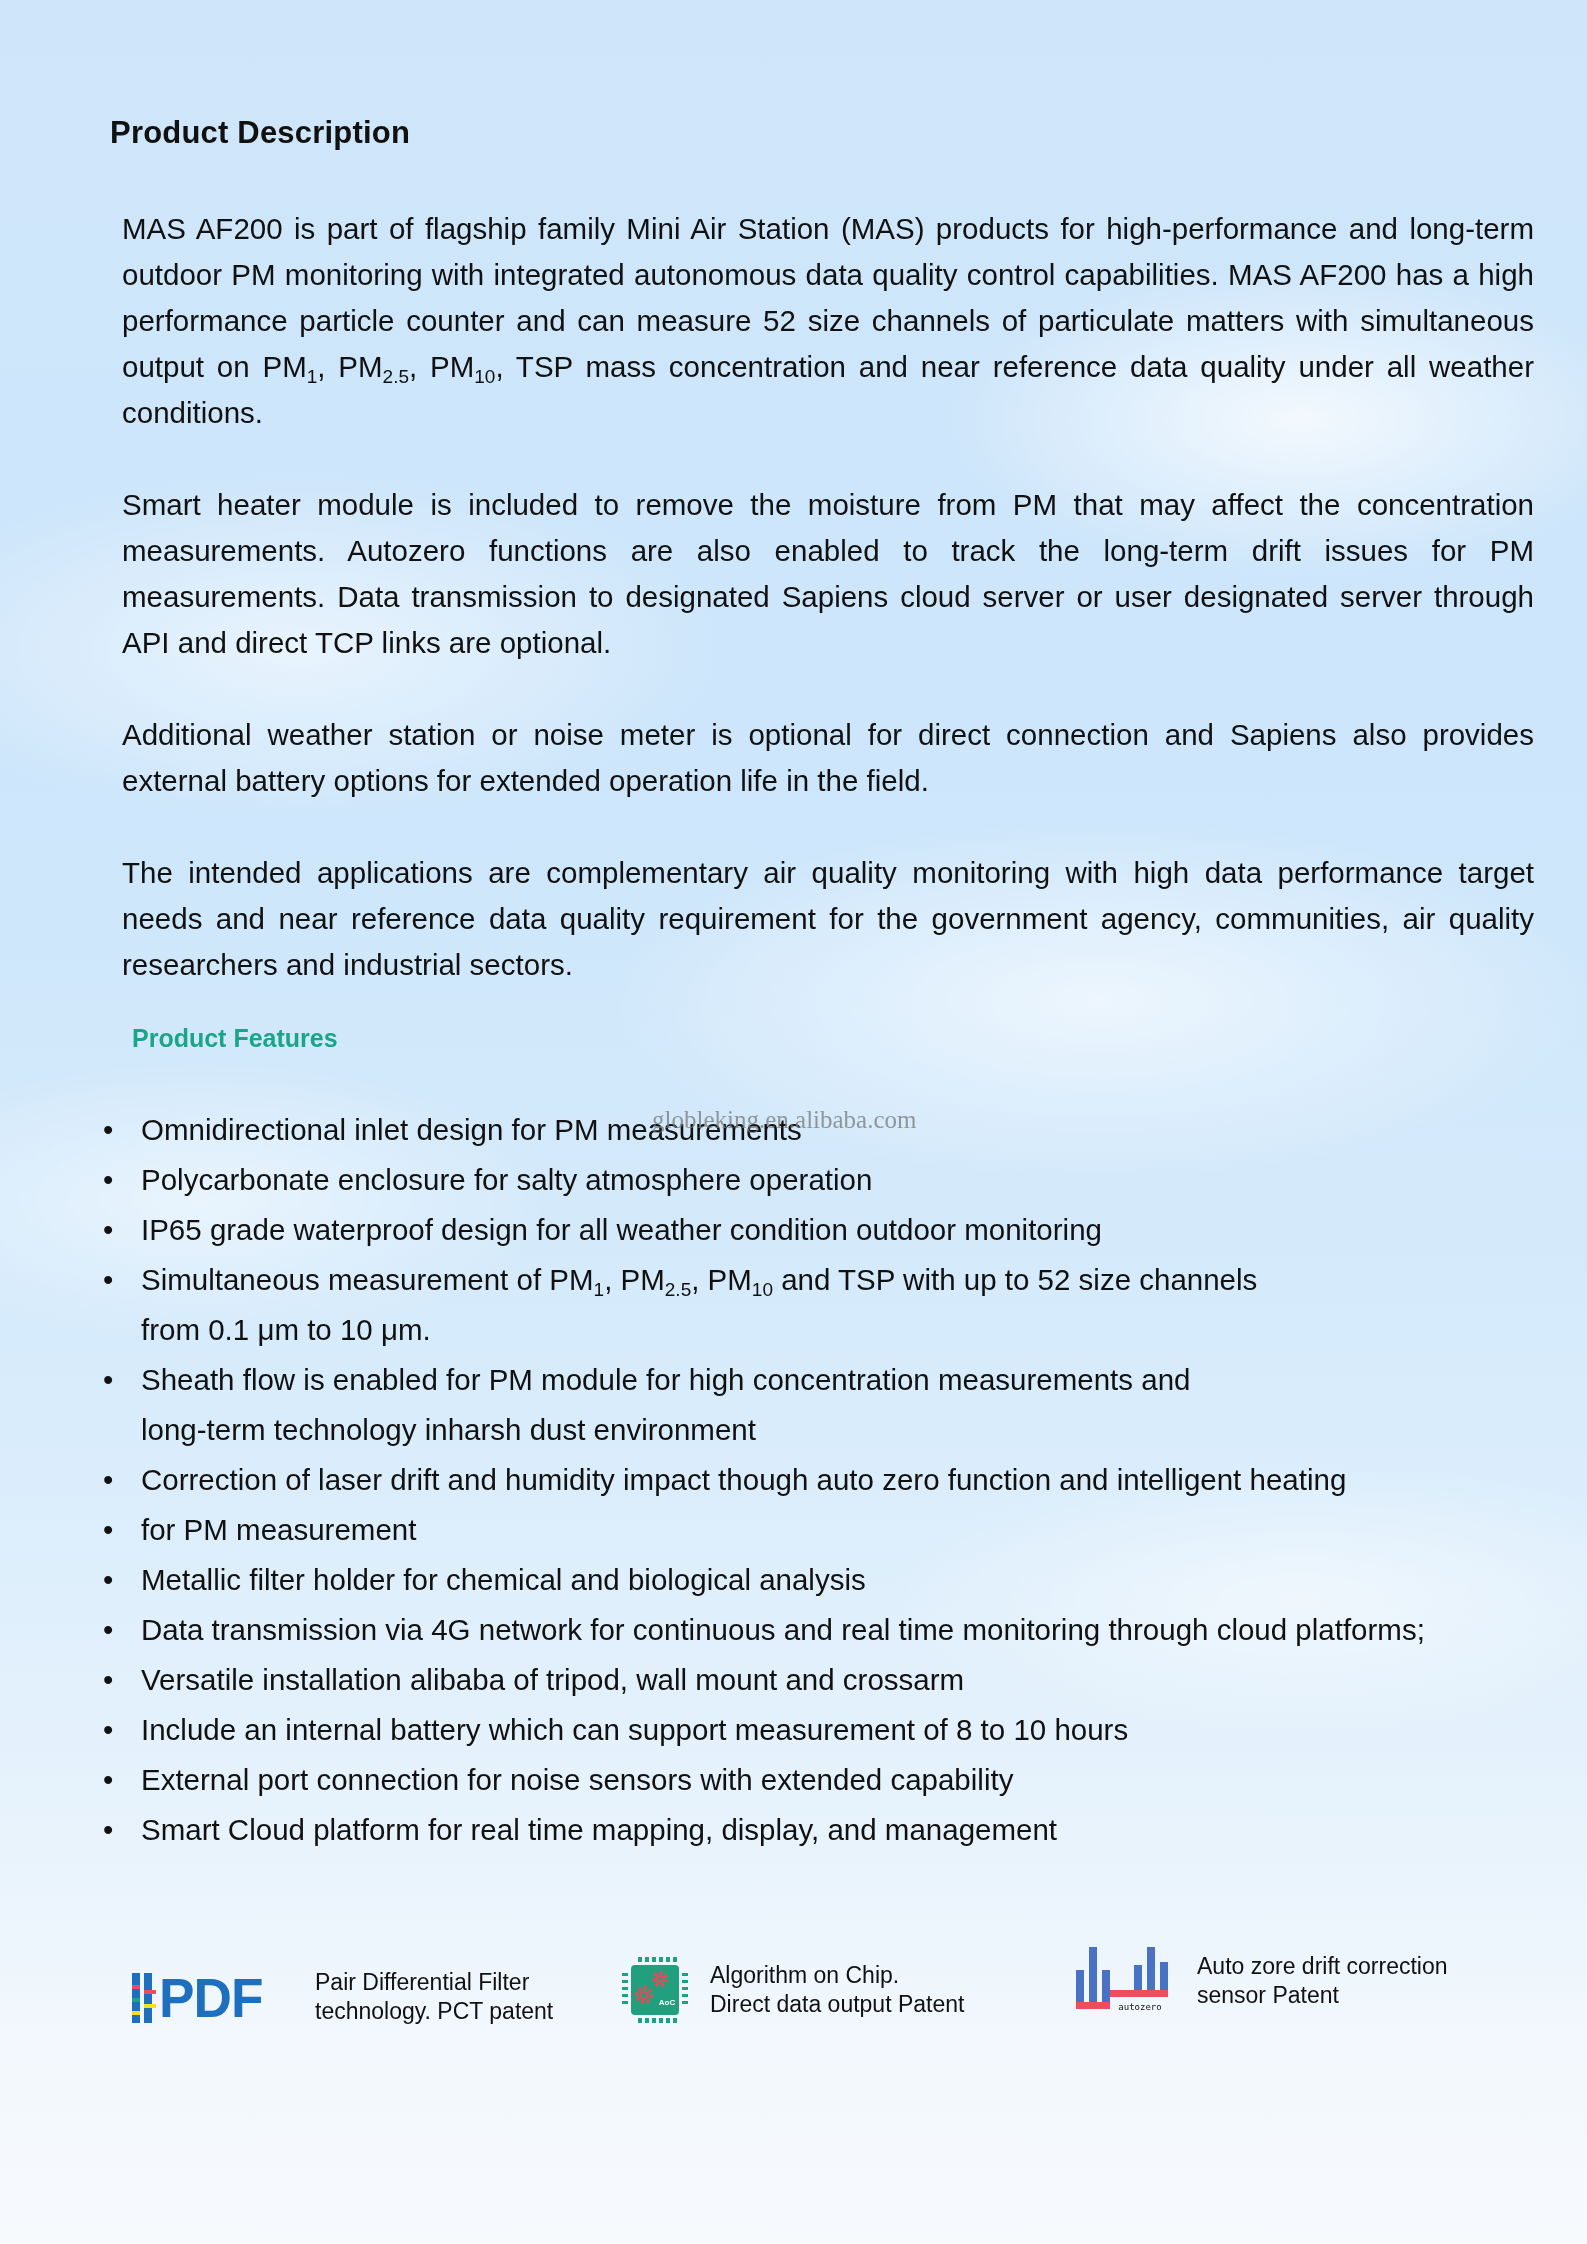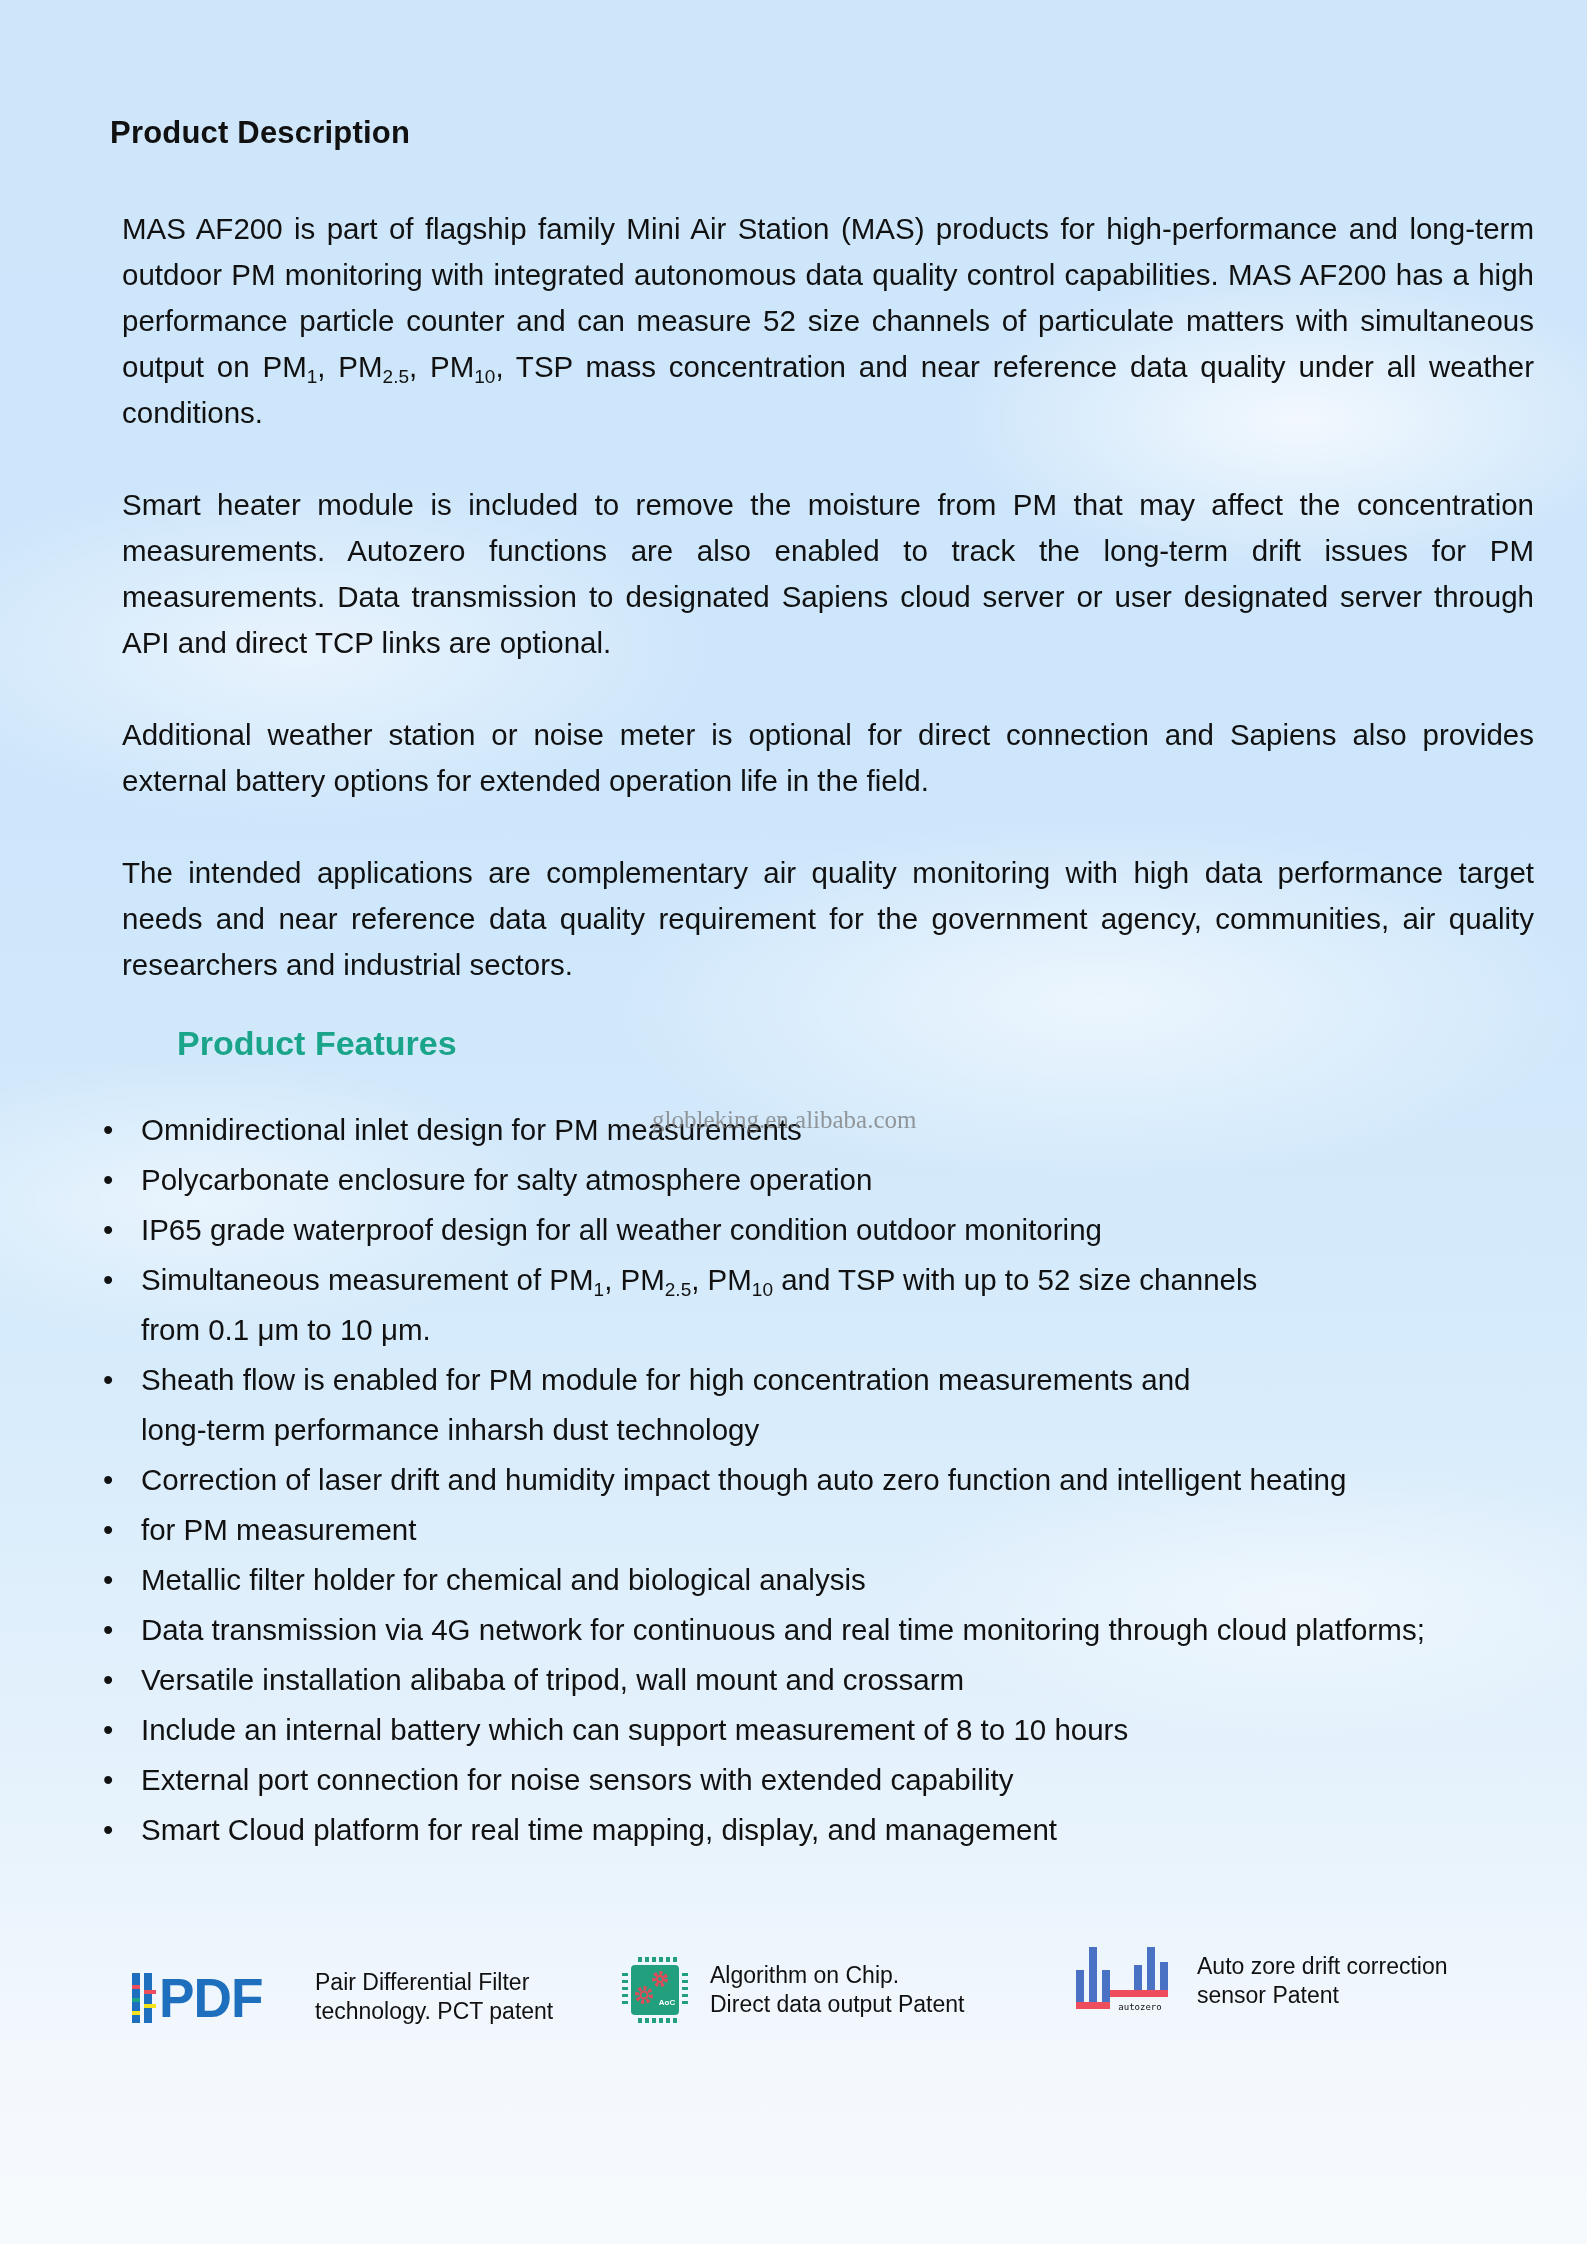--- a/index.html
+++ b/index.html
@@ -20,21 +20,21 @@
     font-size: 31px; font-weight: bold; letter-spacing: 0.2px;
   }
   .para {
     position: absolute; left: 110px; width: 1412px;
     font-size: 29.5px; line-height: 46px; text-align: justify;
     margin: 12px;
   }
   .para sub { font-size: 19px; vertical-align: -6px; line-height: 0; }
   .features-title {
     position: absolute; left: 132px; top: 1024px;
-    font-size: 34px; font-weight: bold; color: #1aa58a; margin-left: 45px;
+    font-size: 25px; font-weight: bold; color: #1aa58a;
   }
   .features {
     position: absolute; left: 100px; top: 1105px; width: 1470px;
     list-style: none; margin: 0; padding: 0;
     font-size: 29.5px; line-height: 50px;
   }
   .features li { position: relative; padding-left: 41px; }
   .features li .bullet { position: absolute; left: 3px; top: 0; }
   .features li sub { font-size: 19px; vertical-align: -6px; line-height: 0; }
   .watermark {
@@ -66,21 +66,21 @@
 
   <p class="para" style="top:838px">The intended applications are complementary air quality monitoring with high data performance target needs and near reference data quality requirement for the government agency, communities, air quality researchers and industrial sectors.</p>
 
   <div class="features-title">Product Features</div>
 
   <ul class="features">
     <li><span class="bullet">•</span><span>Omnidirectional inlet design for PM measurements</span></li>
     <li><span class="bullet">•</span><span>Polycarbonate enclosure for salty atmosphere operation</span></li>
     <li><span class="bullet">•</span><span>IP65 grade waterproof design for all weather condition outdoor monitoring</span></li>
     <li><span class="bullet">•</span><span>Simultaneous measurement of PM</span><sub>1</sub><span>, PM</span><sub>2.5</sub><span>, PM</span><sub>10</sub><span> and TSP with up to 52 size channels</span><br><span>from 0.1 μm to 10 μm.</span></li>
-    <li><span class="bullet">•</span><span>Sheath flow is enabled for PM module for high concentration measurements and</span><br><span>long-term performance inharsh dust technology</span></li>
+    <li><span class="bullet">•</span><span>Sheath flow is enabled for PM module for high concentration measurements and</span><br><span>long-term technology inharsh dust environment</span></li>
     <li><span class="bullet">•</span><span>Correction of laser drift and humidity impact though auto zero function and intelligent heating</span></li>
     <li><span class="bullet">•</span><span>for PM measurement</span></li>
     <li><span class="bullet">•</span><span>Metallic filter holder for chemical and biological analysis</span></li>
     <li><span class="bullet">•</span><span>Data transmission via 4G network for continuous and real time monitoring through cloud platforms;</span></li>
     <li><span class="bullet">•</span><span>Versatile installation alibaba of tripod, wall mount and crossarm</span></li>
     <li><span class="bullet">•</span><span>Include an internal battery which can support measurement of 8 to 10 hours</span></li>
     <li><span class="bullet">•</span><span>External port connection for noise sensors with extended capability</span></li>
     <li><span class="bullet">•</span><span>Smart Cloud platform for real time mapping, display, and management</span></li>
   </ul>
 

